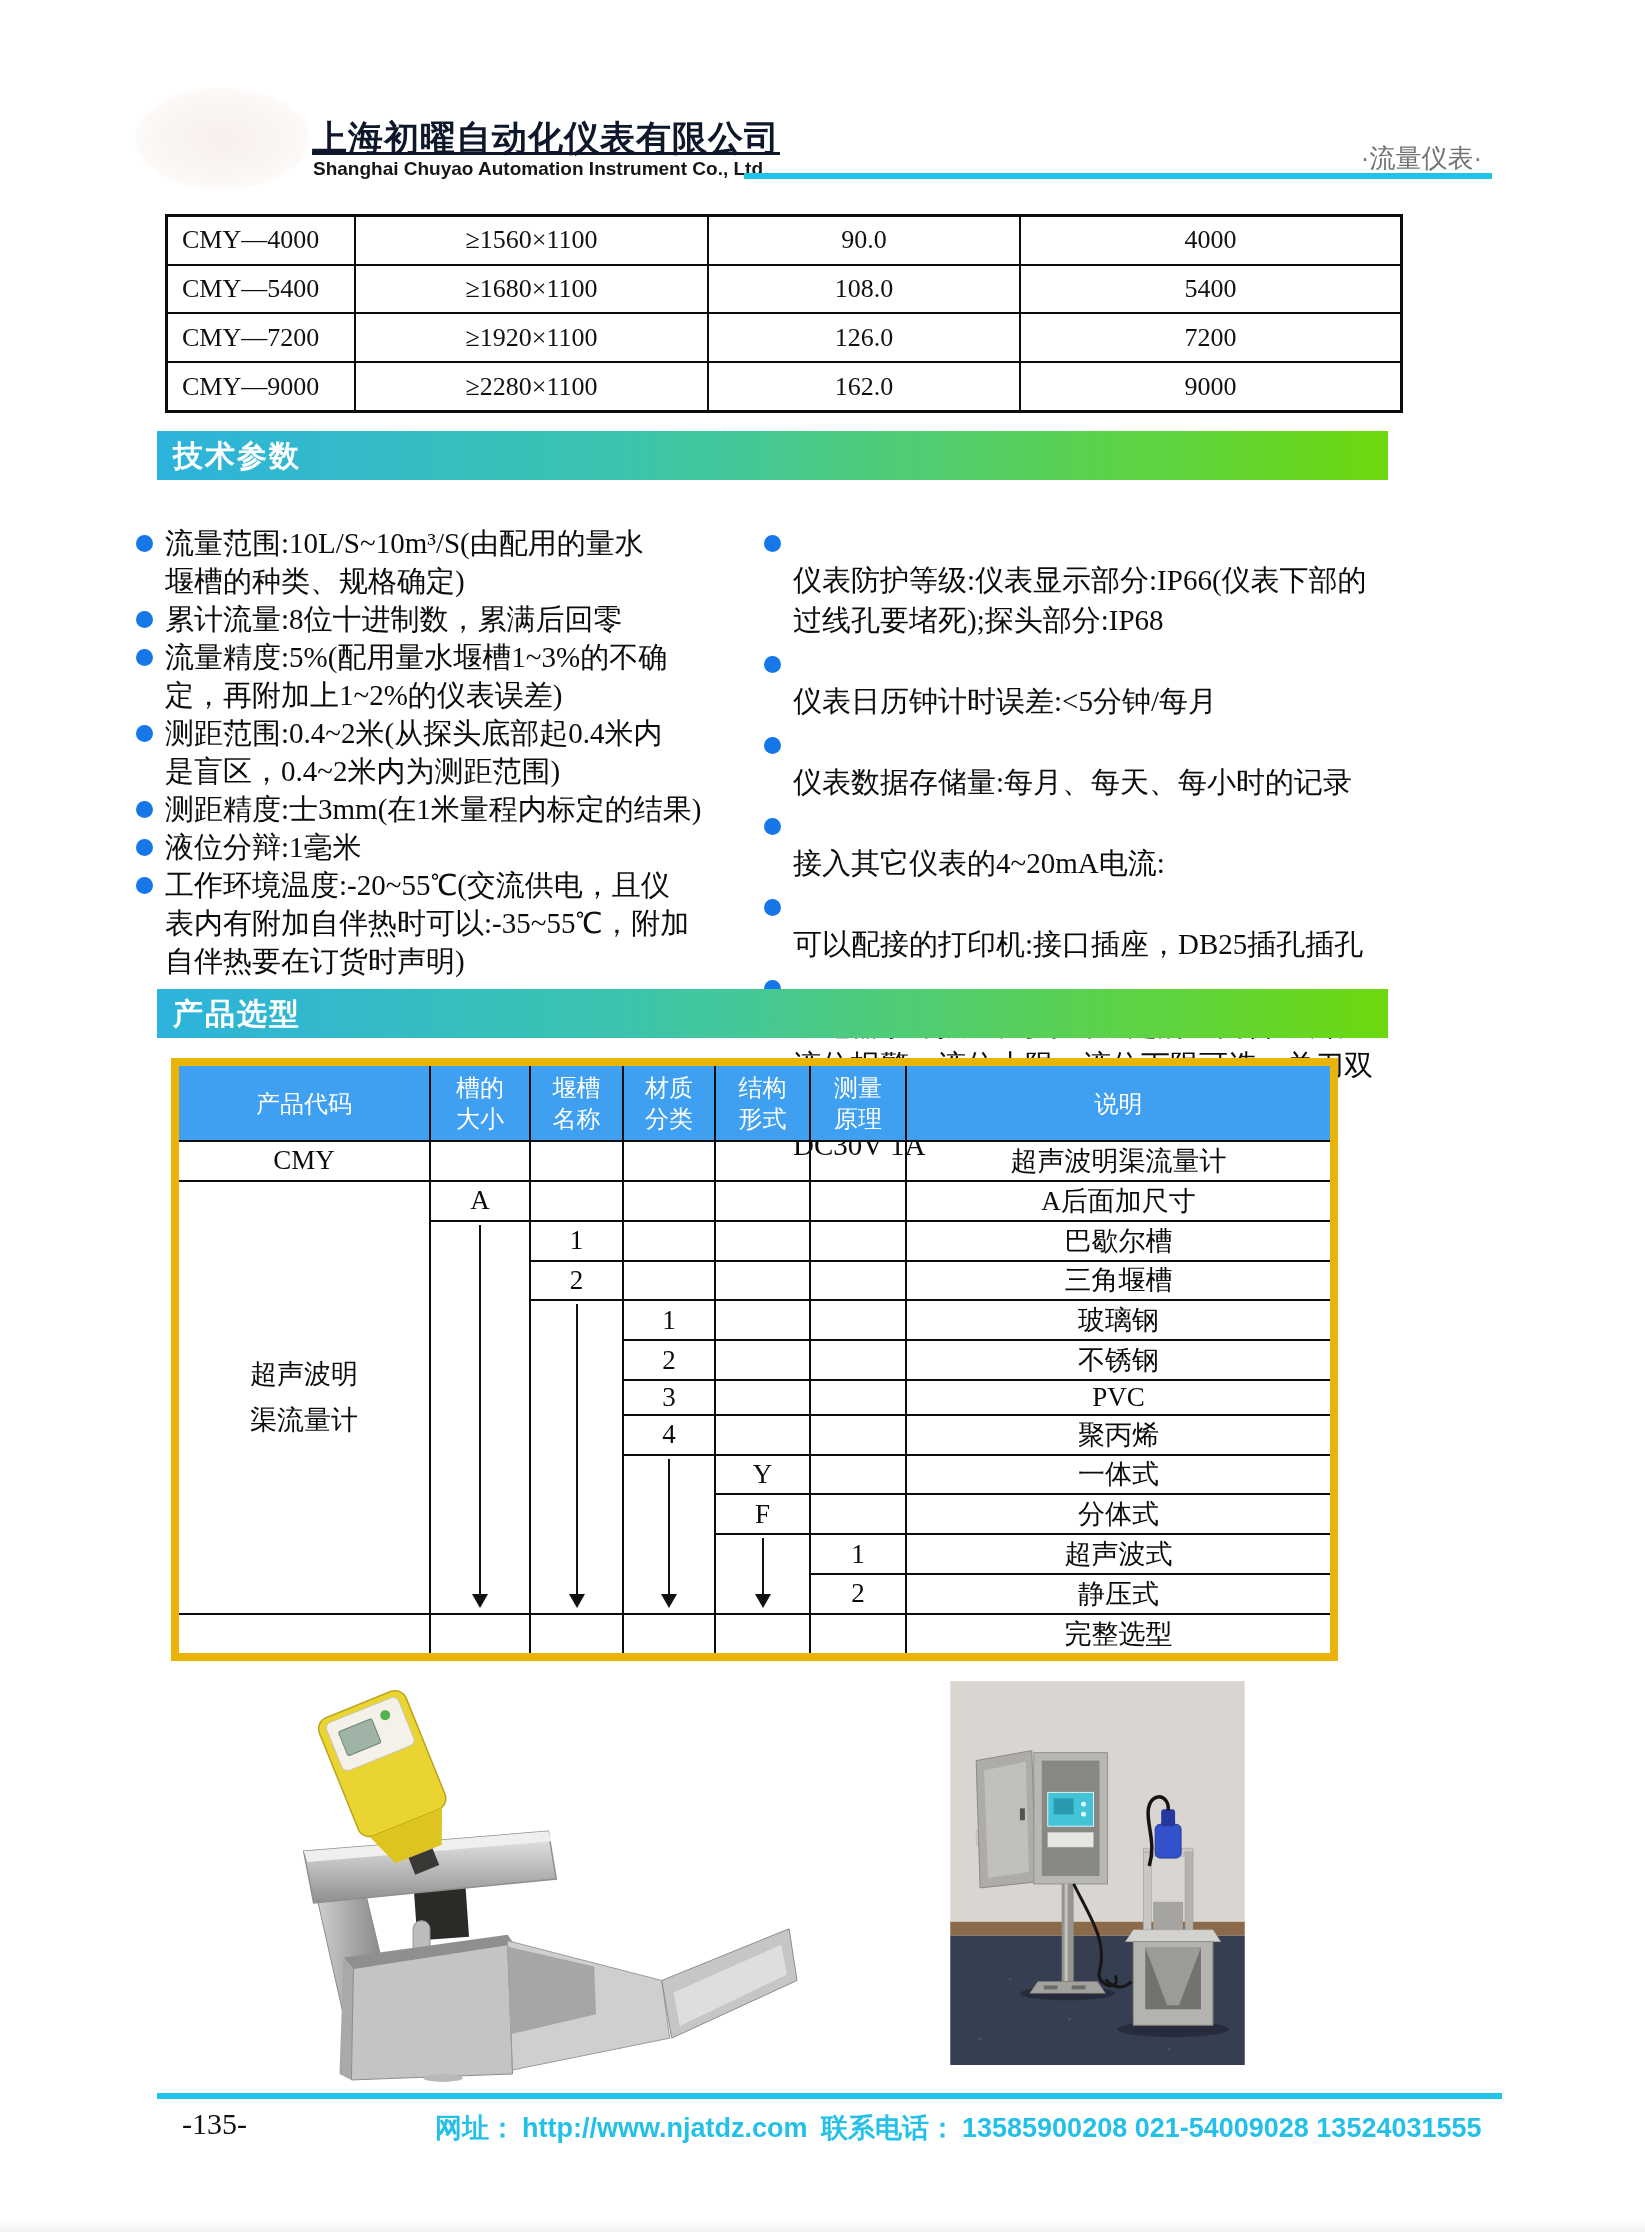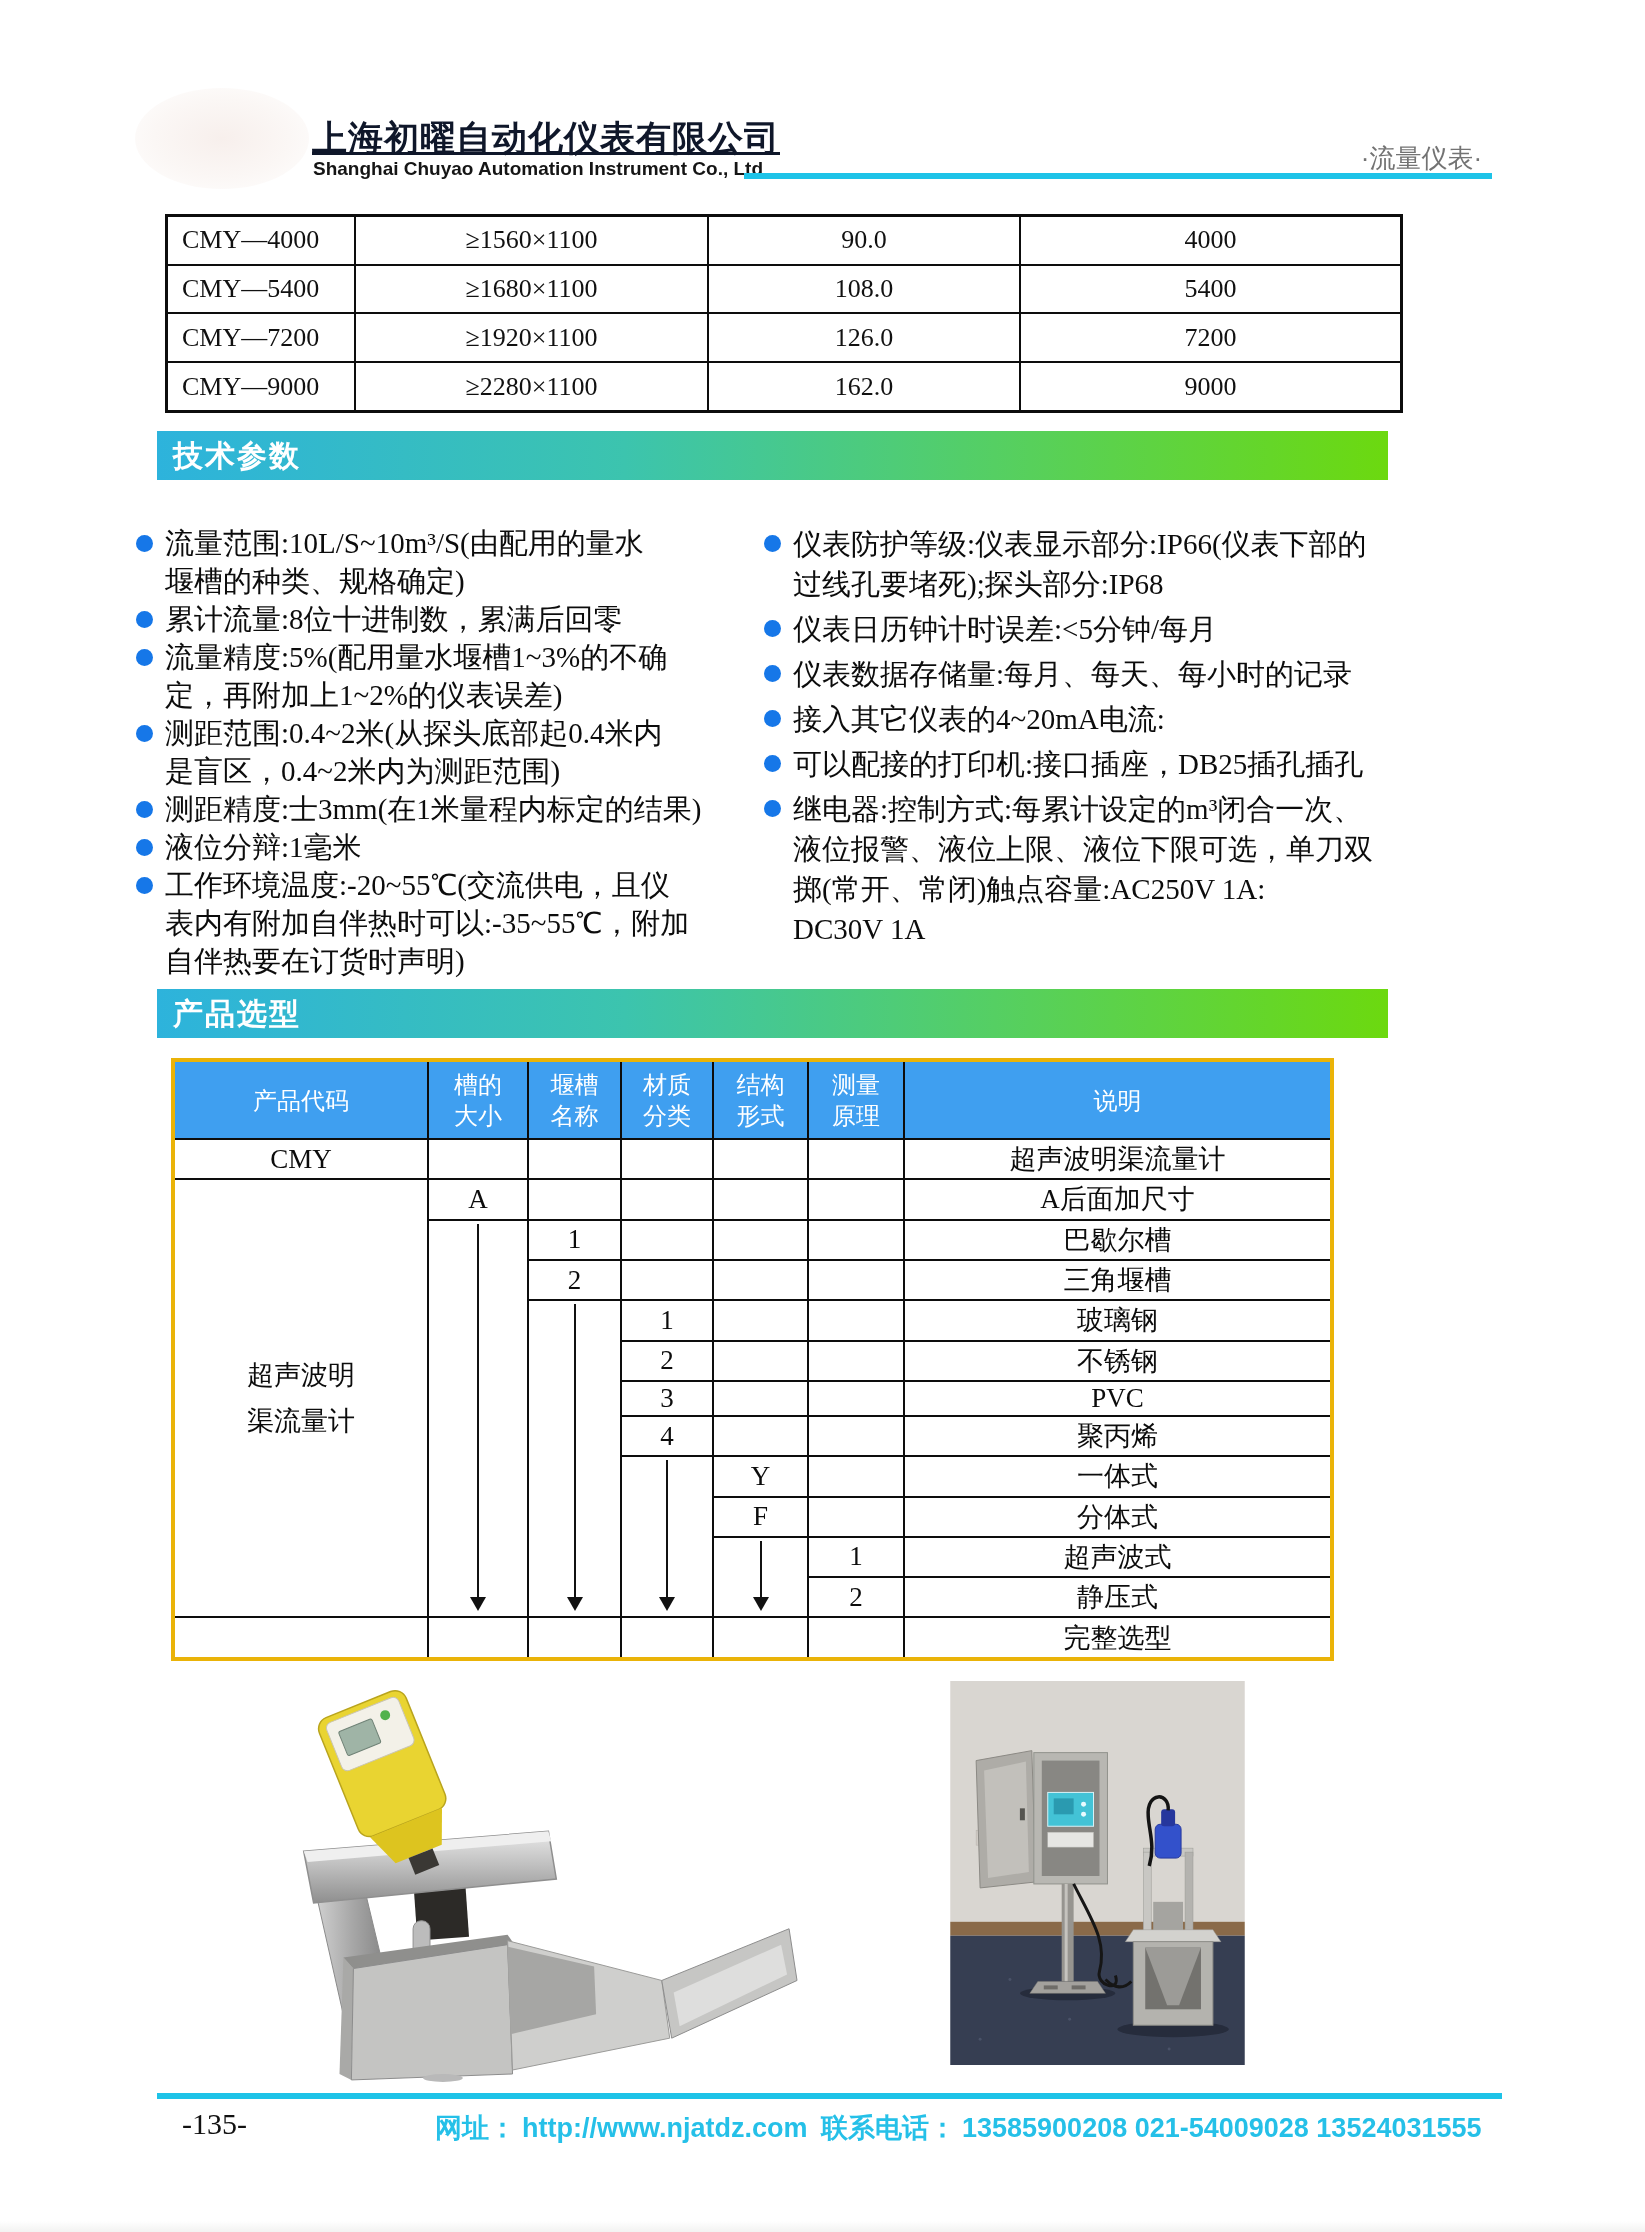--- a/index.html
+++ b/index.html
@@ -36,28 +36,28 @@
   .tech-col{position:absolute;top:524px;}
   .tech-col.left{left:136px;width:687px;}
   .tech-col.right{left:764px;width:637px;}
   .tech-item{display:flex;align-items:flex-start;}
   .tech-col.left .tech-item{margin-bottom:0px;}
   .tech-col.right .tech-item{margin-bottom:5px;}
   .bullet{flex:0 0 17px;width:17px;height:17px;border-radius:50%;background:#1677e8;
         margin-top:11px;margin-right:12px;}
   .tech-text{white-space:pre-line;font-size:29px;color:#0c0c0c;}
   .tech-col.left .tech-text{line-height:38px;}
-  .tech-col.right .tech-text{line-height:40px;}
+  .tech-col.right .tech-text{line-height:40px;margin-top:36px;}
 
   
   .sel-table{position:absolute;left:171px;top:1058px;width:1156px;height:603px;
         border-collapse:collapse;table-layout:fixed;}
   .sel-table th,.sel-table td{border:2px solid #0d0d0d;text-align:center;vertical-align:middle;
         padding:0;}
-  .sel-table{border:4px solid #eab308;}
+  .sel-table{border:8px solid #eab308;}
   .sel-table th{background:#3f9ff0;color:#ffffff;font-family:"Liberation Sans",sans-serif;
         font-weight:normal;font-size:24px;line-height:31px;white-space:pre-line;}
   .sel-table thead tr{height:79px;}
   .sel-table td{font-size:27px;color:#0c0c0c;}
   .group-cell{white-space:pre-line;line-height:46px;font-size:28px;}
   .code-cell{font-size:28px;}
   .arrow-td{position:relative;}
   .vline{position:absolute;left:50%;top:3px;bottom:18px;width:2px;transform:translateX(-50%);
         background:#111;}
   .vhead{position:absolute;left:50%;bottom:5px;transform:translateX(-50%);width:0;height:0;

